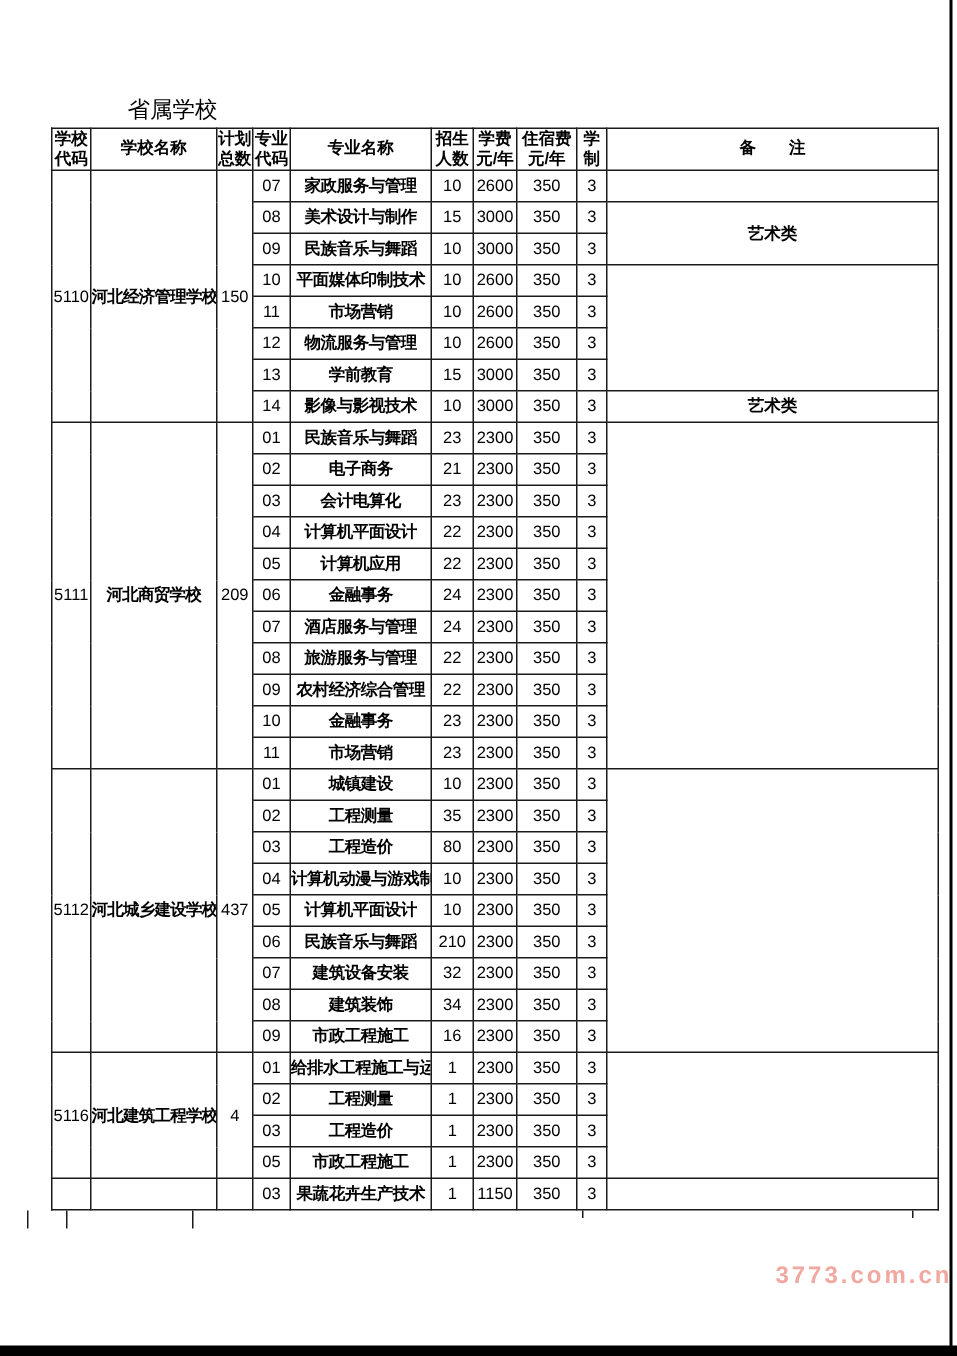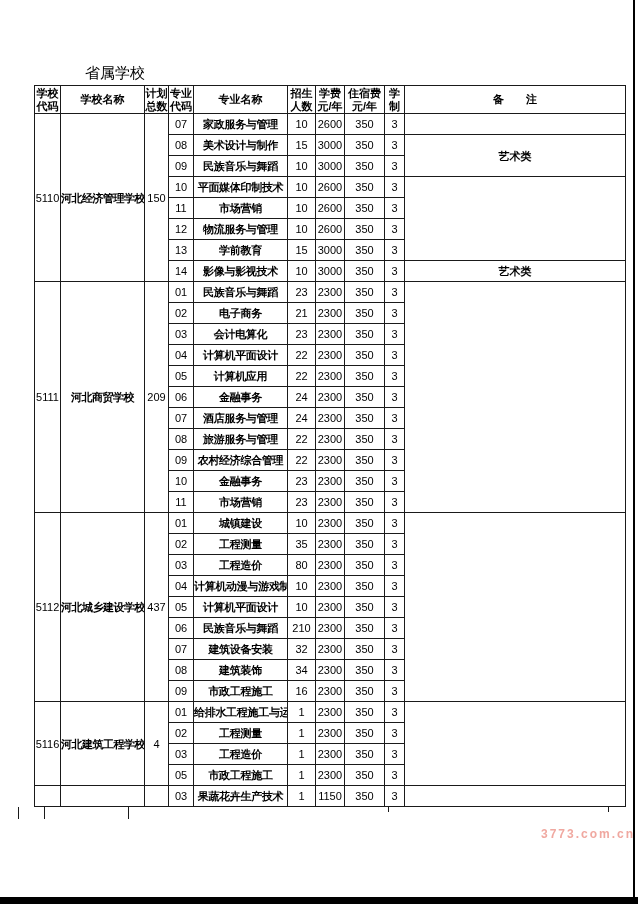--- a/index.html
+++ b/index.html
@@ -39,22 +39,22 @@
   .footer-page {
     position:absolute; top:836px; left:0; width:100%;
     text-align:center; font-size:11px; letter-spacing:1px;
   }
   .watermark { position:absolute; right:3px; top:826px; text-align:right; line-height:1; }
   .wm-name {
     font-size:33px; font-weight:bold; font-style:italic;
     color:#a3bde4; letter-spacing:1px; white-space:nowrap;
   }
   .wm-url {
-    font-size:12px; font-weight:bold; color:#f0a8a0;
-    letter-spacing:2px; margin-top:2px; white-space:nowrap;
+    font-size:16px; font-weight:bold; color:#f0a8a0;
+    letter-spacing:2px; margin-top:17px; white-space:nowrap;
   }
   .edge-right { position:absolute; top:0; left:633px; width:2px; height:904px; background:#000; }
   .edge-bottom { position:absolute; left:0; top:897px; width:638px; height:7px; background:#000; }
   .stub { position:absolute; width:1px; background:#1a1a1a; }
   .stub.s1 { left:18px;  top:807px; height:12px; }
   .stub.s2 { left:44px;  top:807px; height:12px; }
   .stub.s3 { left:128px; top:807px; height:12px; }
   .stub.s4 { left:388px; top:807px; height:5px; }
   .stub.s5 { left:608px; top:807px; height:5px; }
 </style>

